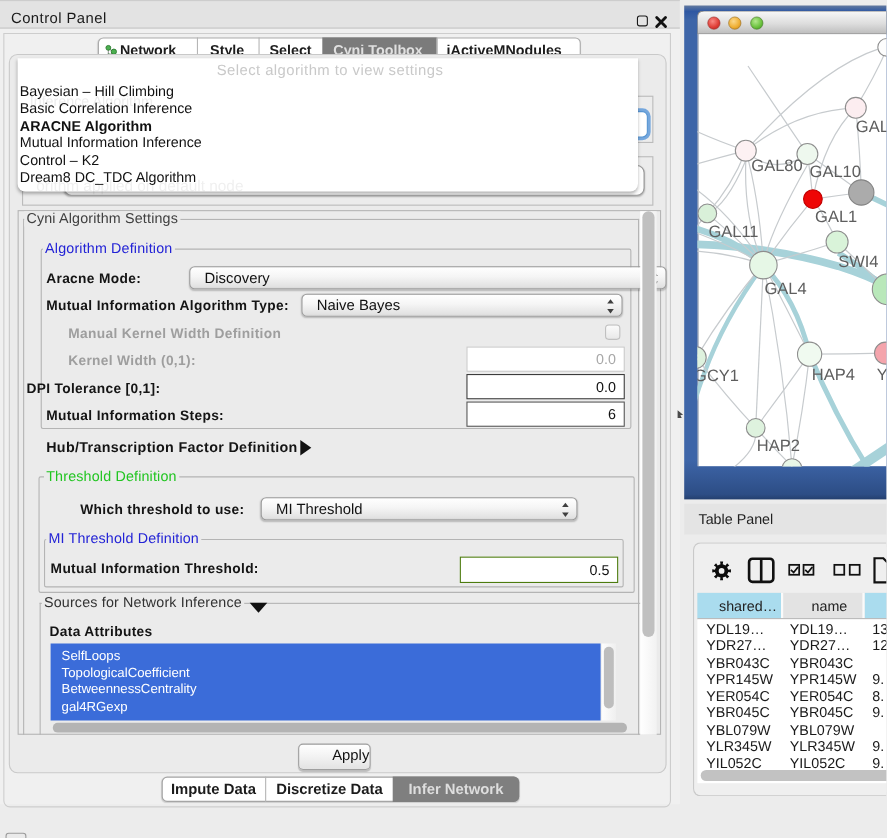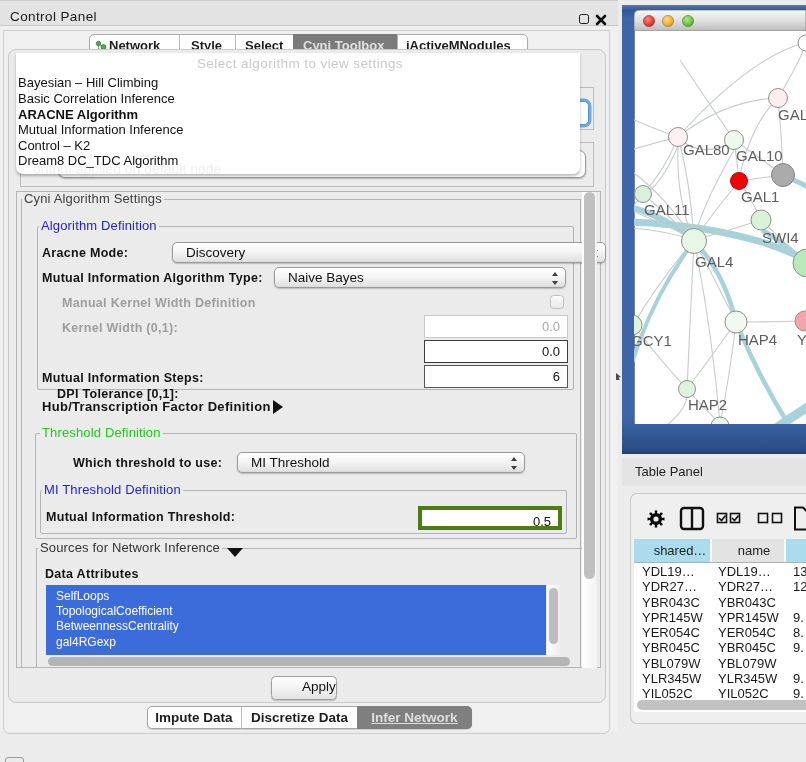--- a/index.html
+++ b/index.html
@@ -93,21 +93,21 @@
   <span class="ctext">Naive Bayes</span>
   <span class="spin" style="right:6px;top:4px;">
         <span class="u"></span>
         <span class="d"></span>
       </span>
 </div>
 <div class="lbl dis abs" style="left:42px;top:296px;">Manual Kernel Width Definition</div>
 <div class="abs" style="left:550px;top:295px;width:14px;height:14px;background:linear-gradient(#fbfbfb,#e8e8e8);border:1px solid #c0c0c0;border-radius:3.5px;"></div>
 <div class="lbl dis abs" style="left:42px;top:321px;">Kernel Width (0,1):</div>
 <div class="tfield" style="left:424px;top:315px;width:144px;height:23px;border:1px solid #c8c8c8;color:#a8a8a8;padding:3px 7px 0 0;">0.0</div>
-<div class="lbl abs" style="left:57px;top:346px;margin-top:41px;">DPI Tolerance [0,1]:</div>
+<div class="lbl abs" style="left:24px;top:346px;">DPI Tolerance [0,1]:</div>
 <div class="tfield" style="left:424px;top:340px;width:144px;height:23px;border:1.5px solid #3c3c3c;color:#111;padding:3px 7px 0 0;">0.0</div>
 <div class="lbl abs" style="left:42px;top:371px;">Mutual Information Steps:</div>
 <div class="tfield" style="left:424px;top:365px;width:144px;height:23px;border:1.5px solid #555;color:#111;padding:3px 7px 0 0;">6</div>
 
 <div class="lbl abs" style="left:42px;top:399px;font-size:13px;">Hub/Transcription Factor Definition</div>
 <div class="abs" style="left:273px;top:400px;width:0;height:0;border-top:7px solid transparent;border-bottom:7px solid transparent;border-left:10px solid #111;"></div>
 
 <div class="abs" style="left:35px;top:433px;width:542px;height:106px;border:1px solid #b4b4b4;border-radius:2px;"></div>
 <div class="grouptitle" style="left:40px;top:426px;color:#21c521;">Threshold Definition</div>
 <div class="lbl abs" style="left:73px;top:456px;">Which threshold to use:</div>
@@ -115,21 +115,21 @@
   <span class="ctext">MI Threshold</span>
   <span class="spin" style="right:6px;top:4px;">
         <span class="u"></span>
         <span class="d"></span>
       </span>
 </div>
 
 <div class="abs" style="left:40px;top:490px;width:527px;height:44px;border:1px solid #b4b4b4;border-radius:2px;"></div>
 <div class="grouptitle" style="left:42px;top:483px;color:#2323d6;">MI Threshold Definition</div>
 <div class="lbl abs" style="left:46px;top:510px;">Mutual Information Threshold:</div>
-<div class="tfield" style="left:418px;top:506px;width:144px;height:24px;border:4px solid #4d7c0f;color:#111;padding:4px 7px 0 0;">0.5</div>
+<div class="tfield" style="left:418px;top:506px;width:144px;height:24px;border:1px solid #4d7c0f;color:#111;padding:4px 7px 0 0;">0.5</div>
 
 <div class="abs" style="left:36px;top:548px;width:548px;height:120px;border-left:1px solid #b4b4b4;border-top:1px solid #b4b4b4;border-right:1px solid #b4b4b4;"></div>
 <div class="grouptitle" style="left:38px;top:541px;color:#333;">Sources for Network Inference</div>
 <div class="abs" style="left:227px;top:548px;width:0;height:0;border-left:8px solid transparent;border-right:8px solid transparent;border-top:9px solid #111;"></div>
 <div class="lbl abs" style="left:45px;top:567px;">Data Attributes</div>
 
 <div class="abs" style="left:46px;top:585px;width:500px;height:70px;background:#3b6cd9;"></div>
 <div class="abs" style="left:56px;top:589px;font-size:12px;color:#fff;line-height:15.2px;">SelfLoops<br>TopologicalCoefficient<br>BetweennessCentrality<br>gal4RGexp</div>
 <div class="abs" style="left:547px;top:585px;width:13px;height:70px;background:linear-gradient(90deg,#fdfdfd,#efefef);"></div>
 <div class="abs" style="left:549px;top:588px;width:9px;height:56px;background:#bdbdbd;border-radius:4.5px;"></div>
@@ -139,21 +139,21 @@
 <div class="abs" style="left:582px;top:192px;width:15px;height:476px;background:linear-gradient(90deg,#ffffff,#f2f2f2);"></div>
 <div class="abs" style="left:584px;top:192px;width:11px;height:387px;background:#c0c0c0;border-radius:5.5px;"></div>
 
 <div class="abs" style="left:271px;top:676px;width:66px;height:24px;background:linear-gradient(#ffffff,#f2f2f2 50%,#e3e3e3);border:1px solid #9f9f9f;border-radius:4.5px;box-shadow:0 1px 1px rgba(0,0,0,0.2);font-size:13.5px;color:#111;padding-top:2px;padding-left:30px;">Apply</div>
 
 <div class="abs" style="left:147px;top:706px;width:325px;height:23px;background:#fff;border:1px solid #a5a5a5;border-radius:5px;box-shadow:0 1px 1px rgba(0,0,0,0.15);"></div>
 <div class="abs" style="left:241px;top:706px;width:1px;height:23px;background:#b5b5b5;"></div>
 <div class="abs" style="left:357px;top:706px;width:115px;height:23px;background:#7f7f7f;border-radius:0 5px 5px 0;"></div>
 <div class="abs" style="left:147px;top:706px;width:94px;height:23px;text-align:center;font-size:13.5px;font-weight:bold;color:#1c1c1c;padding-top:4px;">Impute Data</div>
 <div class="abs" style="left:242px;top:706px;width:115px;height:23px;text-align:center;font-size:13.5px;font-weight:bold;color:#1c1c1c;padding-top:4px;">Discretize Data</div>
-<div class="abs" style="left:357px;top:706px;width:115px;height:23px;text-align:center;font-size:13.5px;font-weight:bold;color:#dedede;padding-top:4px;text-decoration:underline;">Infer Network</div>
+<div class="abs" style="left:357px;top:706px;width:115px;height:23px;text-align:center;font-size:13.5px;font-weight:bold;color:#dedede;padding-top:4px;">Infer Network</div>
 
 <div class="abs" style="left:5px;top:757px;width:19px;height:10px;background:#eaeaea;border:1px solid #9a9a9a;border-radius:3px 3px 0 0;"></div>
 
 <svg class="abs" style="left:615px;top:372px;" width="8" height="9" viewBox="0 0 8 9">
       <path d="M1 8 L1 1 L6 5 L3.5 5.4 L4.8 8 Z" fill="#4a4a4a"></path>
     </svg>
 
 <div class="abs" style="left:622px;top:5px;width:184px;height:449px;background:linear-gradient(#62799f 0%, #2e57a2 1.2%, #3d65a8 3%, #3d65a8 92%, #2d4d85 99%, #243f6e 100%);"></div>
 
 <svg class="abs" style="left:634px;top:10px;" width="172" height="414" viewBox="0 0 172 414">

